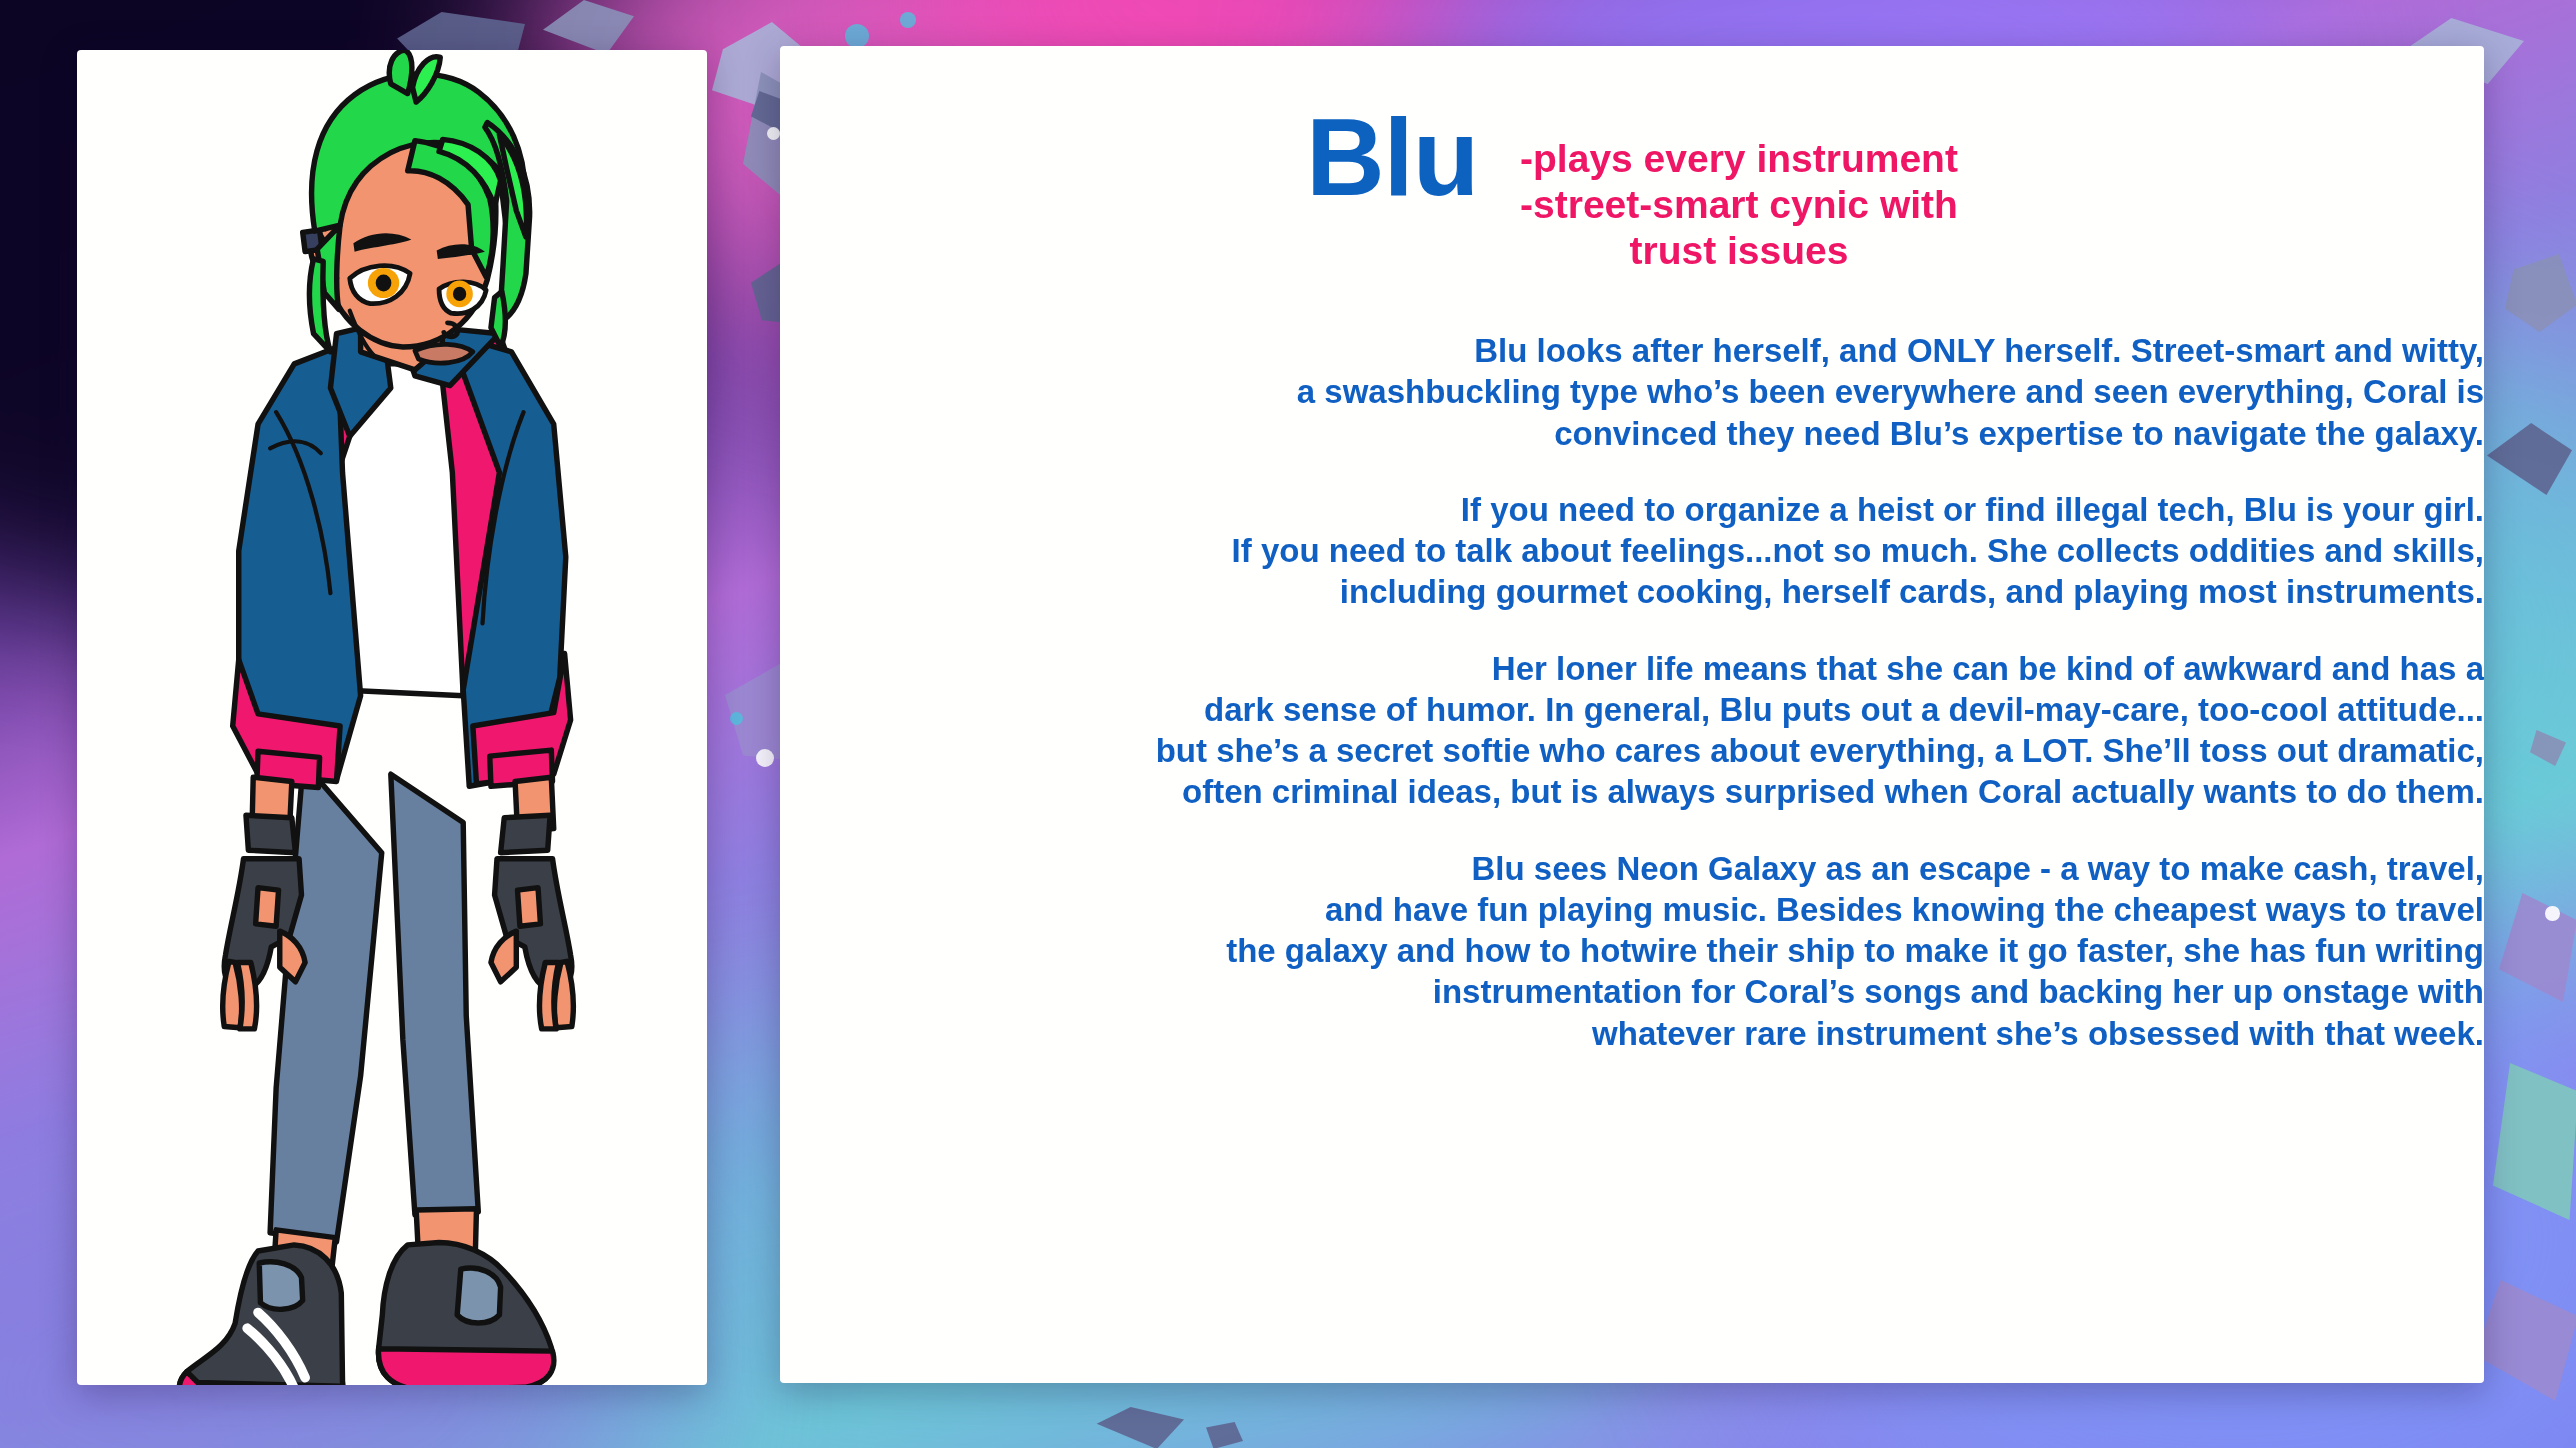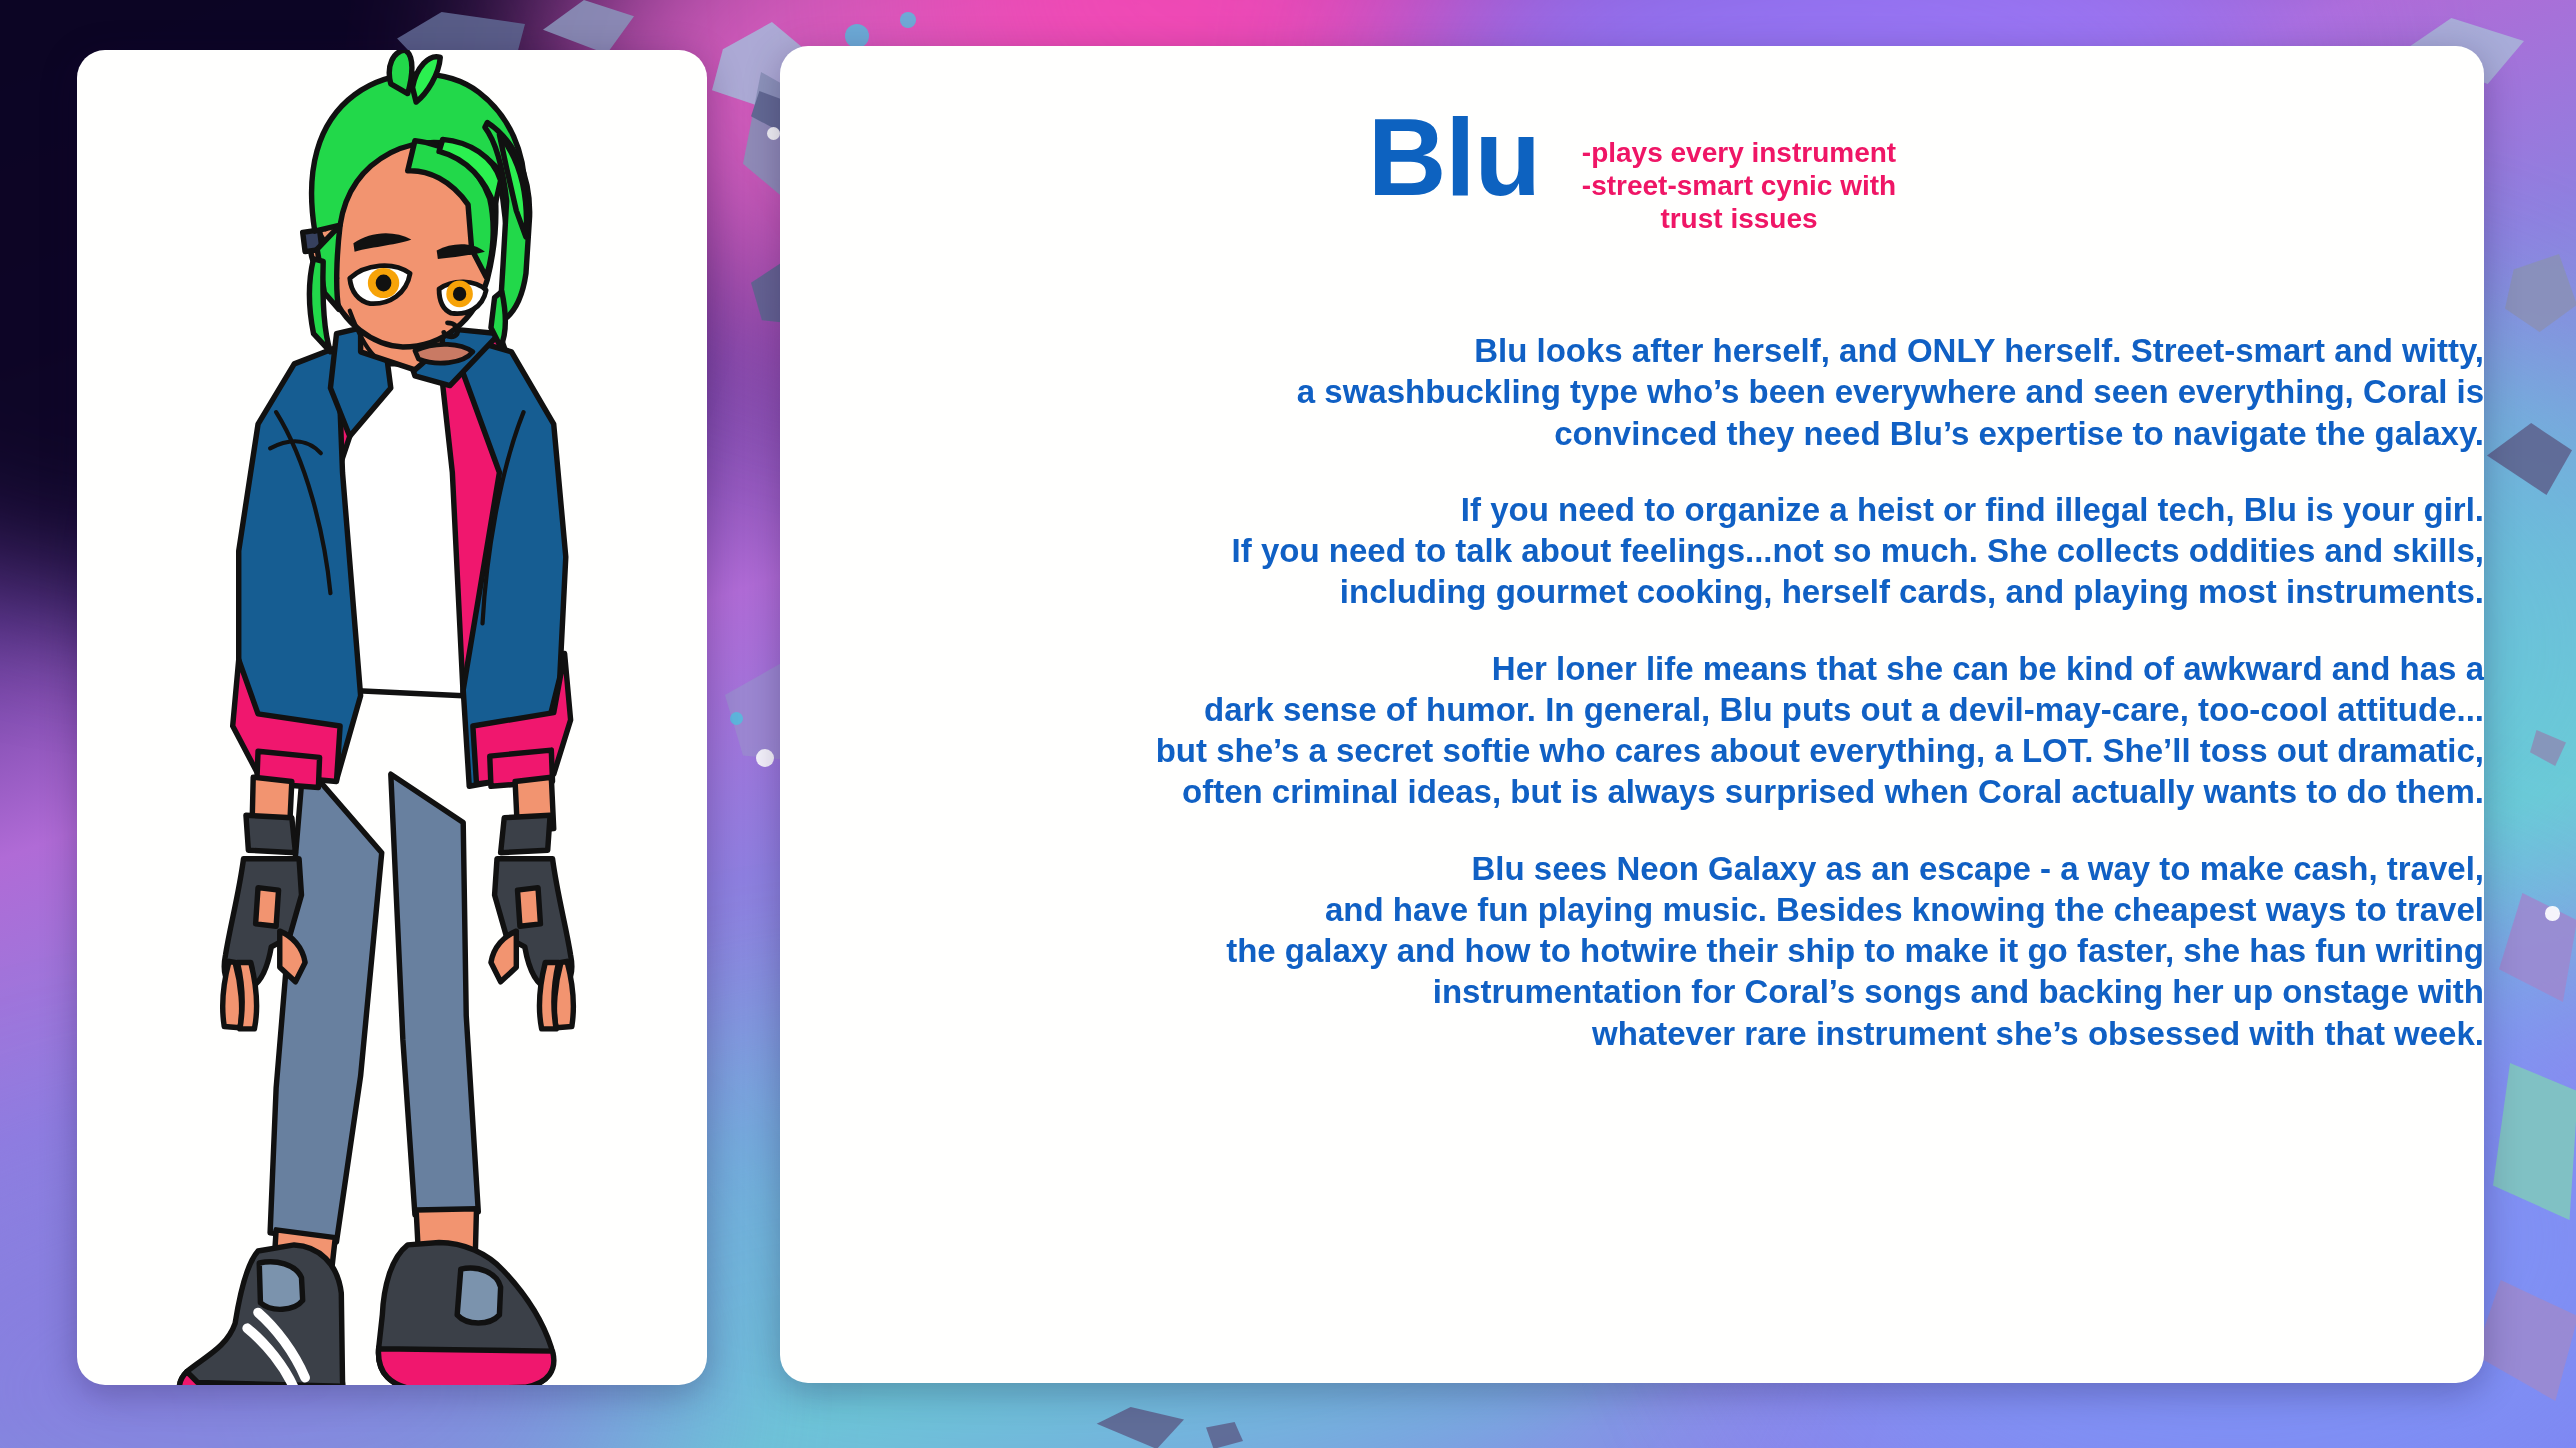--- a/index.html
+++ b/index.html
@@ -27,31 +27,31 @@
 
   .rock{position:absolute;background:#8a90b8;opacity:.9;}
   .rock.dk{background:#5e6590;}
   .rock.lt{background:#a9b2d8;}
   .rock.tl{background:#7fc6bf;}
   .rock.pp{background:#9b8ad0;}
   .dot{position:absolute;border-radius:50%;background:#ffffff;opacity:.9;}
   .dot.c{background:#49c6e0;opacity:.75;}
 
   
-  .card{position:absolute;background:#fffffe;border-radius:28px;
+  .card{position:absolute;background:#fffffe;border-radius:4px;
         box-shadow:0 8.5px 36px rgba(20,8,50,.28);}
   #left-card{left:77px;top:50px;width:630px;height:1335px;overflow:hidden;}
   #right-card{left:780px;top:46px;width:1704px;height:1337px;overflow:hidden;}
 
   
   .title-row{position:absolute;left:0;top:60px;width:100%;
              display:flex;justify-content:center;align-items:flex-start;gap:42px;}
   .char-title{font-size:109px;font-weight:700;color:#0d62c0;line-height:.95;
               letter-spacing:-1.2px;margin:0;}
-  .traits{color:#ef1666;font-size:28px;font-weight:700;line-height:1.18;
+  .traits{color:#ef1666;font-size:39px;font-weight:700;line-height:1.18;
           text-align:center;margin-top:30px;white-space:pre-line;}
 
   .bio{position:absolute;left:0;top:284px;width:100%;text-align:right;
        color:#1060c4;font-size:33px;font-weight:700;line-height:1.25;}
   .para{white-space:pre-line;margin:0 0 35px 0;}
   .para:last-child{margin-bottom:16px;}
 
   
   #character{position:absolute;left:0;top:0;width:630px;height:1335px;}
 </style>

